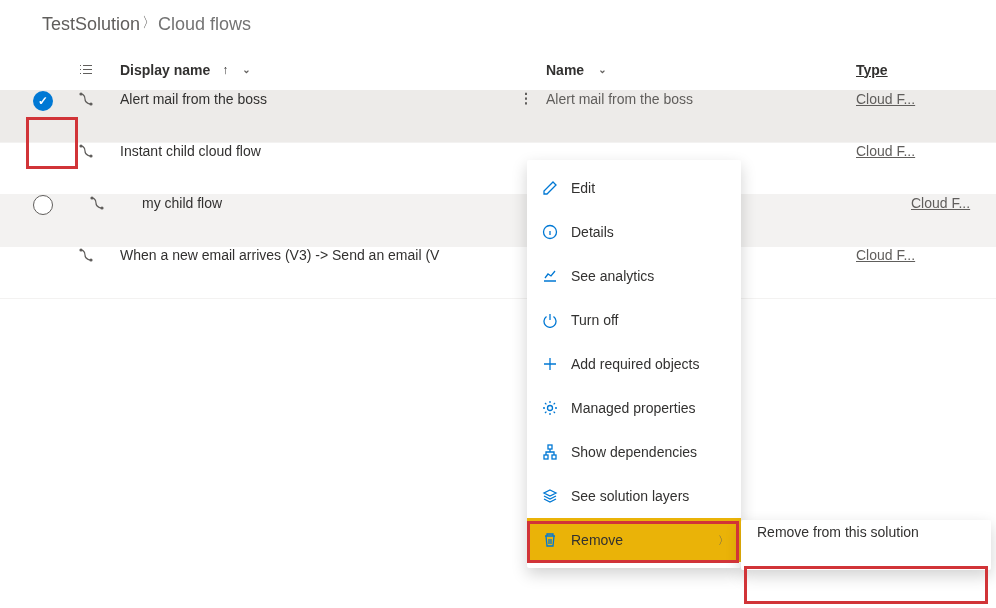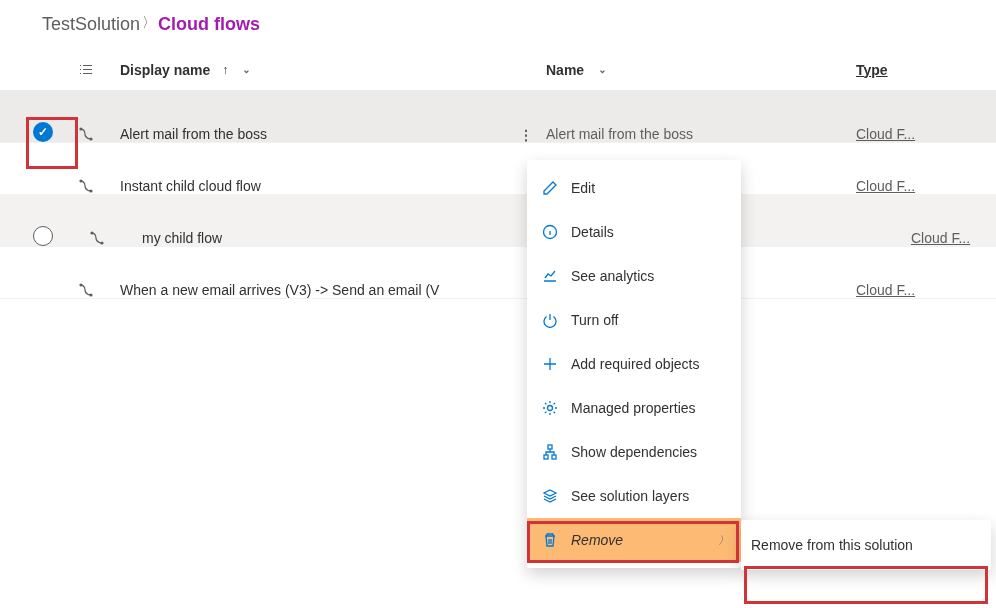--- a/index.html
+++ b/index.html
@@ -13,42 +13,42 @@
       overflow: hidden;
       position: relative;
     }
     .breadcrumb {
       display: flex;
       align-items: flex-start;
       padding: 14px 0 14px 42px;
       gap: 2px;
     }
     .breadcrumb-item { font-size: 18px; color: #605e5c; }
-    .breadcrumb-current { font-size: 18px; font-weight: 700; color: #a21caf; }
+    .breadcrumb-current { font-size: 18px; font-weight: 400; color: #737373; }
     .chevron-sep { color: #605e5c; font-size: 14px; }
     .table { width: 100%; }
     .thead {
       display: flex;
       align-items: center;
       padding: 0 20px;
       height: 42px;
       border-bottom: 1px solid #edebe9;
     }
     .col-check { width: 46px; display: flex; justify-content: center; }
     .col-icon { width: 40px; display: flex; justify-content: center; }
     .col-display { width: 400px; padding-left: 14px; }
     .col-vdots { width: 40px; display: flex; justify-content: center; }
     .col-name { width: 310px; }
     .col-type { flex: 1; text-decoration: underline; }
     .th { font-weight: 600; color: #323130; display: flex; align-items: center; gap: 12px; }
     .sort-arrow { font-size: 12px; }
     .chev-dn { font-size: 10px; color: #605e5c; margin-left: 2px; }
     .row {
       display: flex;
-      align-items: flex-end;
+      align-items: flex-start;
       padding: 0 20px;
       height: 52px;
       border-bottom: 1px solid #f3f2f1;
     }
     .row-selected { background: #edebe9; }
     .row-hover { background: #f3f2f1; gap: 11px; }
     .cell { color: #323130; }
     .cell-muted { color: #605e5c; }
     .check-circle-on {
       width: 20px; height: 20px; border-radius: 50%;
@@ -81,37 +81,36 @@
     }
     .menu-item {
       display: flex;
       align-items: center;
       height: 44px;
       padding: 0 14px;
       gap: 12px;
       color: #323130;
       position: relative;
     }
-    .menu-item.hovered { background: #fdba74; font-style: italic; }
+    .menu-item.hovered { background: #eab308; }
     .menu-icon { width: 18px; display: flex; justify-content: center; color: #0078d4; }
     .menu-chev { position: absolute; right: 12px; color: #605e5c; font-size: 11px; }
     .submenu {
       position: absolute;
       left: 741px; top: 520px;
       width: 250px;
       background: #fff;
       box-shadow: 0 6px 16px rgba(0,0,0,0.18);
       border-radius: 2px;
       padding: 4px 0;
     }
     .submenu-item {
       display: flex;
-      align-items: center;
       height: 42px;
-      padding: 0 10px;
+      padding: 0 16px;
     }
     .list-config-icon { color: #605e5c; }
   </style>
 </head>
 <body>
 
 <div class="breadcrumb">
   <span class="breadcrumb-item">TestSolution</span>
   <span class="chevron-sep">〉</span>
   <span class="breadcrumb-current">Cloud flows</span>

